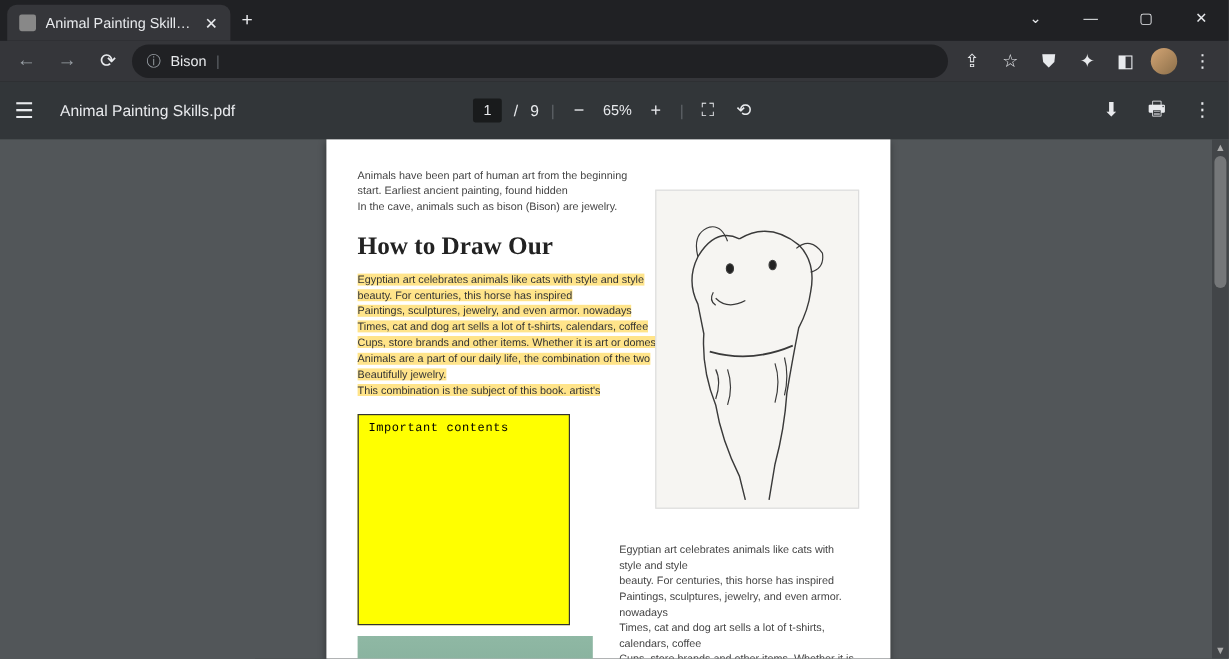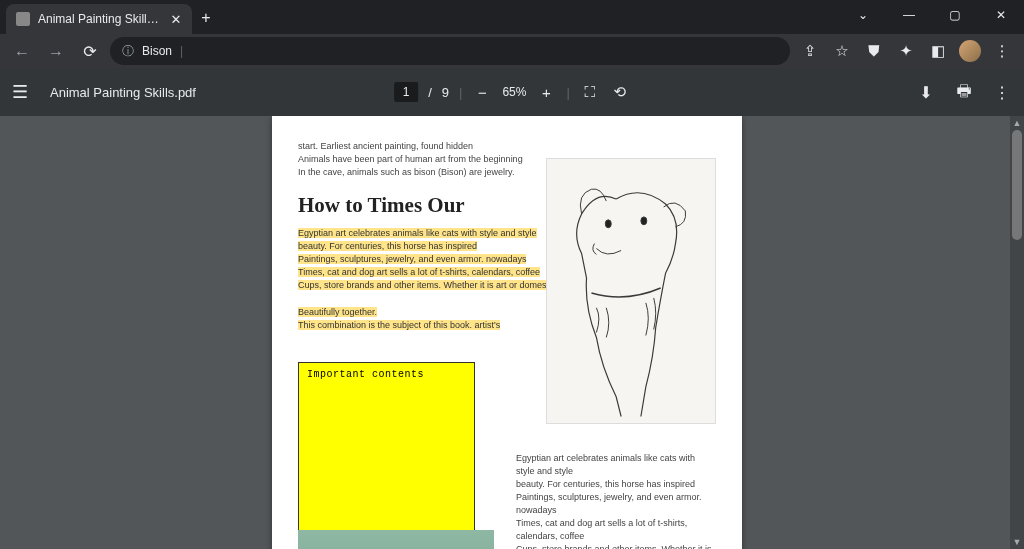--- a/index.html
+++ b/index.html
@@ -32,21 +32,21 @@
 .zoombtn { width:20px; height:20px; display:flex; align-items:center; justify-content:center; cursor:pointer; font-size:15px; }
 .zoomval { font-size:12px; }
 .pdfright { margin-left:auto; display:flex; gap:18px; color:#e8eaed; }
 .pdfright .ic { width:20px; height:20px; display:flex; align-items:center; justify-content:center; cursor:pointer; font-size:16px; }
 .viewer { height:433px; background:#525659; position:relative; overflow:hidden; }
 .page { position:absolute; left:272px; top:0; width:470px; height:640px; background:#fff; box-shadow:0 2px 6px rgba(0,0,0,0.4); padding:24px 26px; }
 .introtext { font-size:9px; color:#444; line-height:1.45; }
 .heading { font-family:Georgia,serif; font-size:21px; font-weight:700; color:#222; margin-top:14px; line-height:1.15; }
 .highlighted { margin-top:10px; font-size:9px; line-height:1.45; }
 .highlighted span { background:#ffe48a; color:#333; }
-.note { position:absolute; left:26px; top:246px; width:177px; height:176px; background:#ffff00; border:1px solid #333; padding:6px 8px; font-size:10px; font-family:"Courier New",monospace; color:#000; letter-spacing:0.5px; }
+.note { position:absolute; left:26px; top:229px; width:177px; height:176px; background:#ffff00; border:1px solid #333; padding:6px 8px; font-size:10px; font-family:"Courier New",monospace; color:#000; letter-spacing:0.5px; }
 .dogimg { position:absolute; right:26px; top:42px; width:170px; height:266px; background:#f6f5f2; border:1px solid #ddd; }
 .dogimg svg { width:100%; height:100%; }
 .rightcol { position:absolute; left:244px; top:336px; width:198px; font-size:9px; color:#444; line-height:1.45; }
 .photoimg { position:absolute; left:26px; top:414px; width:196px; height:150px; background:linear-gradient(#8fb8a4,#6a9683); overflow:hidden; }
 .scrollbar { position:absolute; right:0; top:0; width:14px; height:100%; background:#424548; }
 .scrollthumb { position:absolute; right:2px; top:14px; width:10px; height:110px; background:#757779; border-radius:5px; }
 .sbarrow { position:absolute; right:0; width:14px; height:14px; color:#aaa; font-size:9px; text-align:center; line-height:14px; }
 </style>
 </head>
 <body>
@@ -106,35 +106,35 @@
   <div class="pdfright">
     <div class="ic">⬇</div>
     <div class="ic">🖶</div>
     <div class="ic">⋮</div>
   </div>
 </div>
 
 <div class="viewer">
   <div class="page">
     <div class="introtext">
+      <div>Animals have been part of human art from the beginning</div>
       <div>start. Earliest ancient painting, found hidden</div>
-      <div>Animals have been part of human art from the beginning</div>
       <div>In the cave, animals such as bison (Bison) are jewelry.</div>
     </div>
     <div class="heading">
-      <div>How to Times Our</div>
+      <div>How to Draw Our</div>
     </div>
     <div class="highlighted">
       <span>Egyptian art celebrates animals like cats with style and style</span><br>
       <span>beauty. For centuries, this horse has inspired</span><br>
       <span>Paintings, sculptures, jewelry, and even armor. nowadays</span><br>
       <span>Times, cat and dog art sells a lot of t-shirts, calendars, coffee</span><br>
       <span>Cups, store brands and other items. Whether it is art or domestic</span><br>
-      <br>
-      <span>Beautifully together.</span><br>
+      <span>Animals are a part of our daily life, the combination of the two</span><br>
+      <span>Beautifully jewelry.</span><br>
       <span>This combination is the subject of this book. artist's</span>
     </div>
     <div class="note">
       <span>Important contents</span>
     </div>
     <div class="dogimg">
       <svg viewBox="0 0 170 266">
         <g fill="none" stroke="#3a3a3a" stroke-width="1">
           <path d="M70 40 Q50 30 35 55 Q25 75 35 95 L40 120 Q38 150 50 180 Q55 210 70 240 L75 260 M70 40 Q95 25 120 45 Q135 60 130 85 Q128 100 120 115 Q115 140 110 170 Q108 200 100 230 L95 260" stroke-width="1.2"></path>
           <path d="M35 55 Q30 35 45 30 Q55 28 60 42 M118 48 Q130 38 140 52 Q142 65 130 68"></path>

